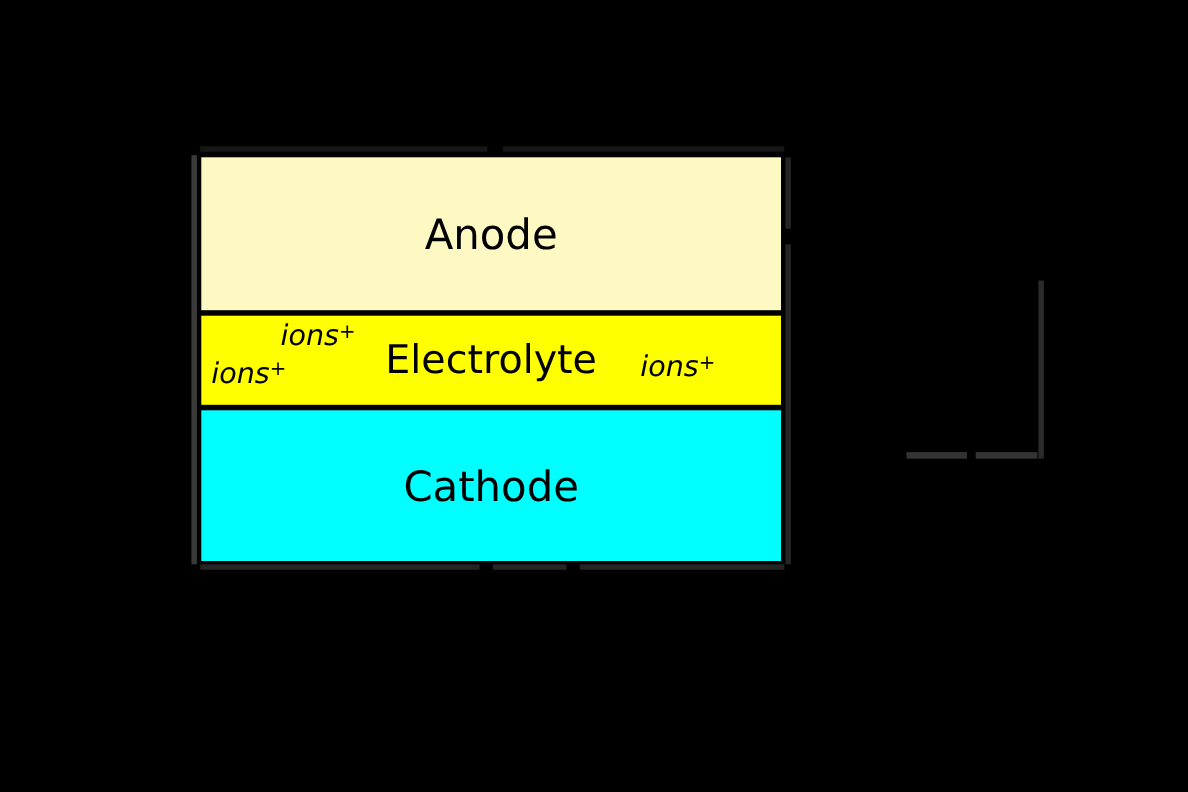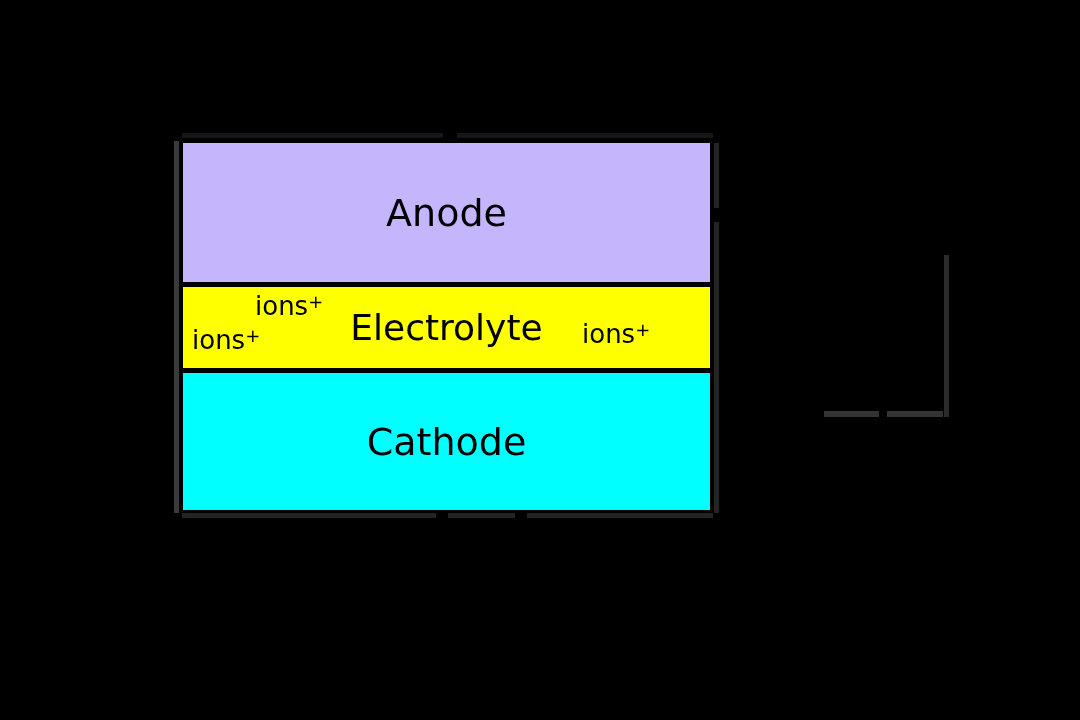--- a/index.html
+++ b/index.html
@@ -37,20 +37,21 @@
   #cathode-region   { top: 233px; height: 137px; }
 
   .electrode-label  { font-size: 38px; line-height: 1; }
   .electrolyte-label{ font-size: 36px; line-height: 1; }
 
   .ions {
     position: absolute;
     font-size: 26px;
     line-height: 1;
     white-space: nowrap;
+    font-style: italic;
   }
   .ions .sup {
     font-size: 18px;
     vertical-align: 7px;
   }
   #ion-label-upper-left { left: 255px; top: 293px; }
   #ion-label-lower-left { left: 192px; top: 327px; }
   #ion-label-right      { left: 582px; top: 321px; }
 
   
@@ -93,21 +94,21 @@
   <div class="shadow" id="load-shadow-right"></div>
   <div class="shadow" id="load-shadow-bottom-1"></div>
   <div class="shadow" id="load-shadow-bottom-2"></div>
   <div class="wire-gap" id="wire-gap-top"></div>
   <div class="wire-gap" id="wire-gap-right"></div>
   <div class="wire-gap" id="wire-gap-bottom-1"></div>
   <div class="wire-gap" id="wire-gap-bottom-2"></div>
 
   <div class="abs" id="battery">
 
-    <div class="band" id="anode-region" style="background: #c4b5fd;">
+    <div class="band" id="anode-region" style="background: #fef9c3;">
       <span class="electrode-label">Anode</span>
     </div>
 
     <div class="band" id="electrolyte-region" style="background: rgb(255, 255, 0);">
       <span class="electrolyte-label">Electrolyte</span>
     </div>
 
     <div class="band" id="cathode-region" style="background: rgb(0, 255, 255);">
       <span class="electrode-label">Cathode</span>
     </div>

